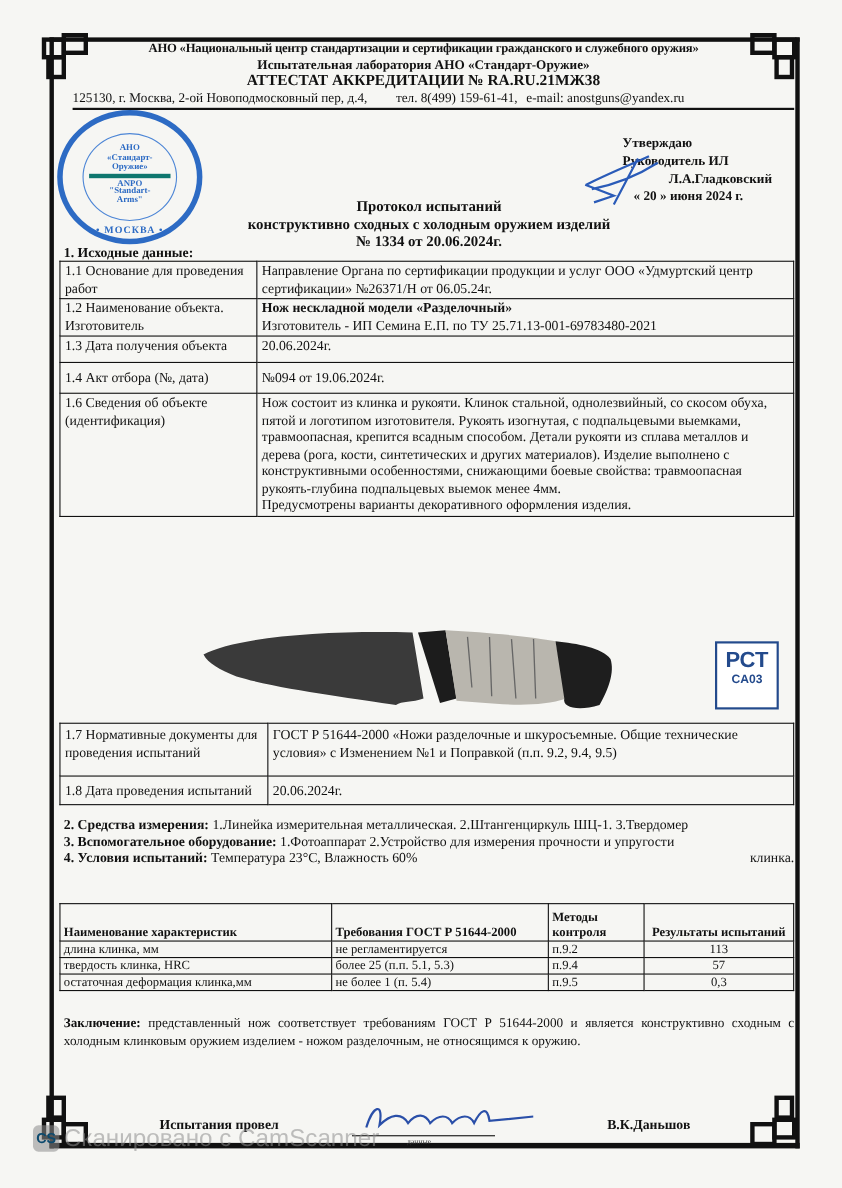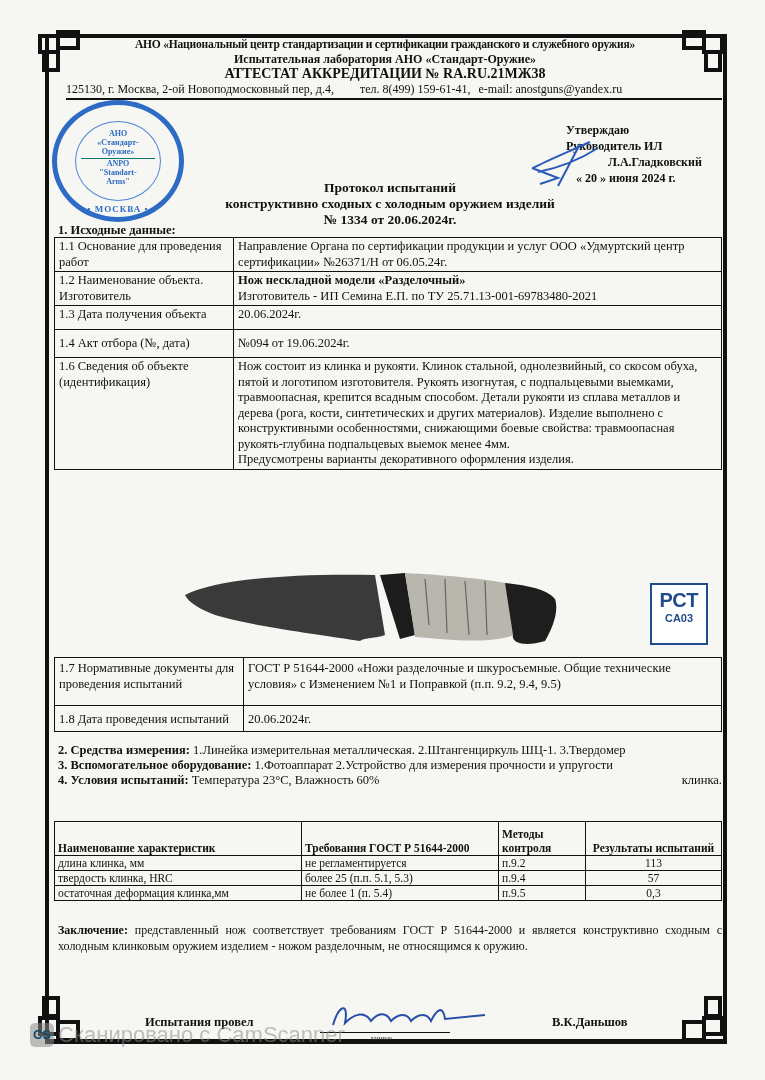--- a/index.html
+++ b/index.html
@@ -89,21 +89,21 @@
 <div class="hdr h3">АТТЕСТАТ АККРЕДИТАЦИИ № RA.RU.21МЖ38</div>
 <div class="hdr h4">
   <span>125130, г. Москва, 2-ой Новоподмосковный пер, д.4,</span><span class="ph">тел. 8(499) 159-61-41,</span><span class="em">e-mail: anostguns@yandex.ru</span>
 </div>
 
 <div class="stamp">
   <div class="inner"></div>
   <div class="t" style="top:24px;">АНО</div>
   <div class="t" style="top:33px;">«Стандарт-</div>
   <div class="t" style="top:42px;">Оружие»</div>
-  <div class="t" style="top:53px;border-top:1px solid #0f766e;width:60%;left:20%;">ANPO</div>
+  <div class="t" style="top:53px;border-top:4px solid #0f766e;width:60%;left:20%;">ANPO</div>
   <div class="t" style="top:63px;">"Standart-</div>
   <div class="t" style="top:72px;">Arms"</div>
   <div class="city">• МОСКВА •</div>
 </div>
 
 <div class="approve">
   <div>Утверждаю</div>
   <div>Руководитель ИЛ</div>
   <div class="nm">Л.А.Гладковский</div>
   <div class="dt">« 20 »   июня  2024 г.</div>

